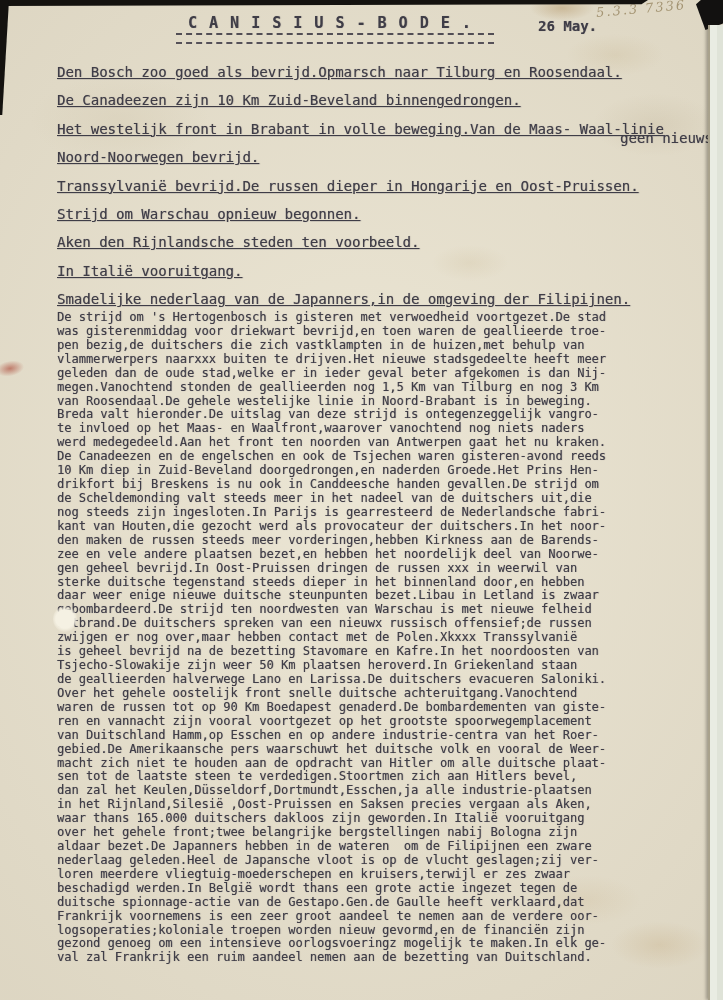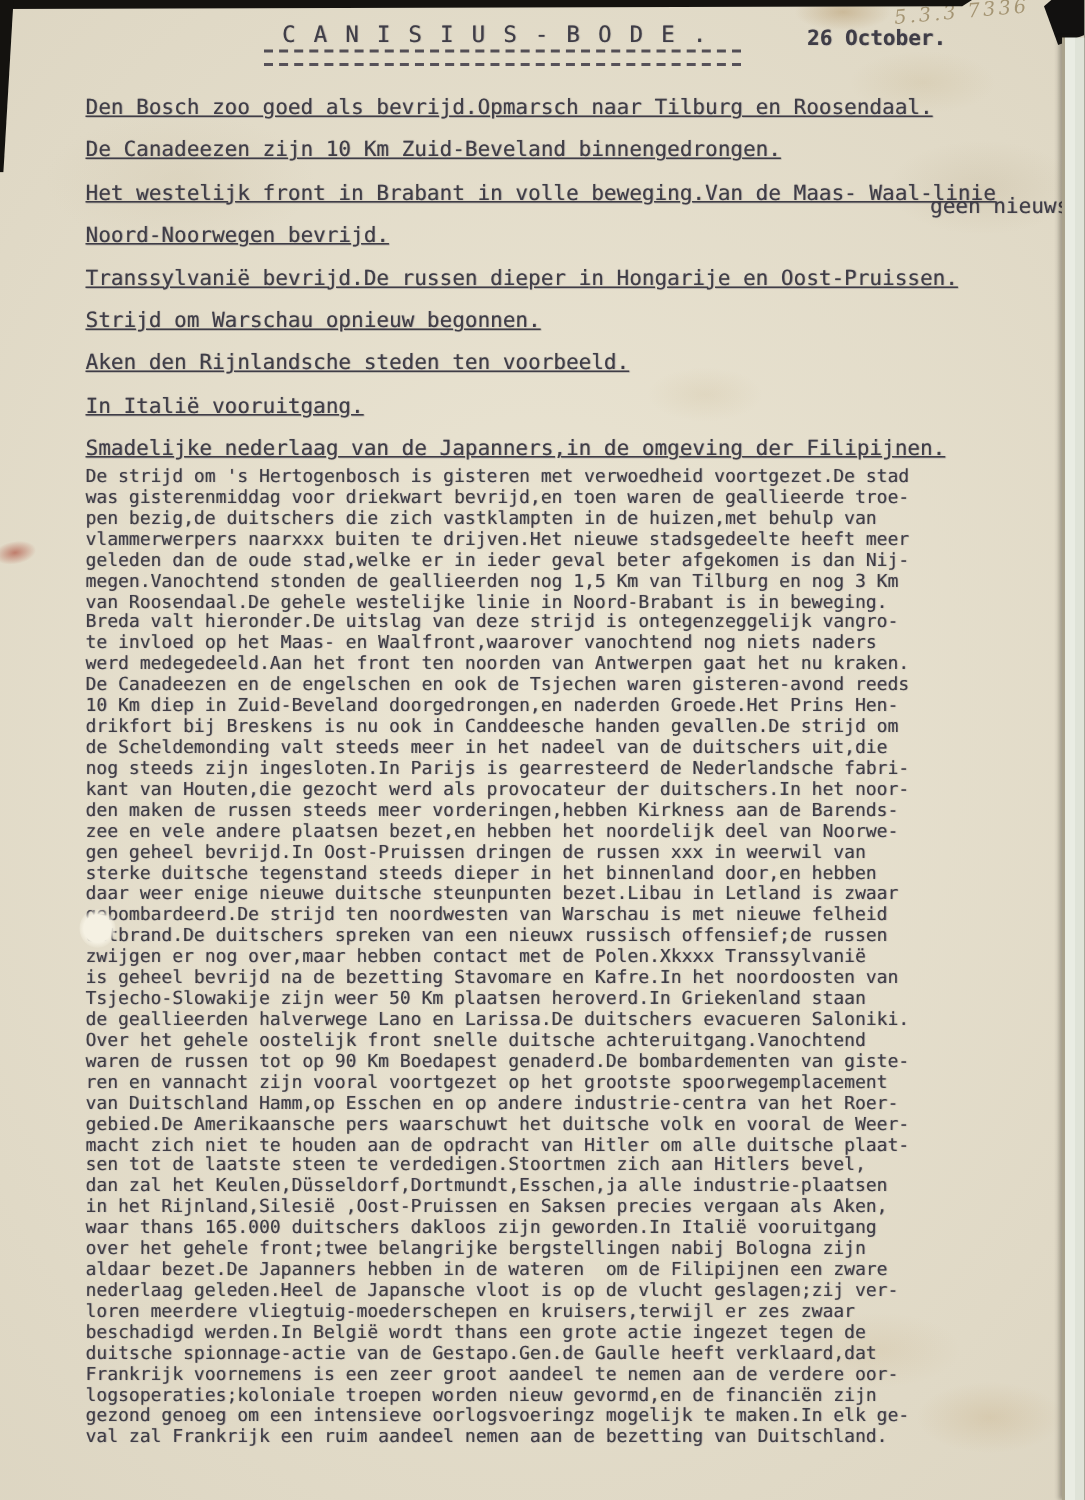--- a/index.html
+++ b/index.html
@@ -26,21 +26,21 @@
     text-shadow:0.4px 0.3px 0.7px rgba(63,60,72,.55);
   }
   .pencil-note{
     position:absolute;left:596px;top:1px;
     font-family:"DejaVu Serif","Liberation Serif",serif;
     font-style:italic;font-size:13px;color:#9b8a66;
     transform:rotate(-5deg);letter-spacing:2px;opacity:.85;
   }
   .title{
     position:absolute;left:188px;top:14px;
-    font-size:15px;font-weight:normal;letter-spacing:1.5px;white-space:pre;
+    font-size:15px;font-weight:bold;letter-spacing:1.5px;white-space:pre;
   }
   .title-underline{
     position:absolute;left:176px;top:33px;width:318px;height:7px;
     border-top:2px dashed #433f49;border-bottom:2px dashed #47434d;
     opacity:.9;
   }
   .date{
     position:absolute;left:538px;top:18px;
     font-size:14px;font-weight:bold;white-space:pre;
   }
@@ -83,21 +83,21 @@
     box-shadow:-2px 0 3px rgba(40,35,25,.35);
   }
 </style>
 </head>
 <body>
 
 <div class="paper">
   <div class="pencil-note">5.3.3 7336</div>
   <div class="title ink">C A N I S I U S - B O D E .</div>
   <div class="title-underline"></div>
-  <div class="date ink">26 October.</div>
+  <div class="date ink">26 May.</div>
   <div class="headlines ink">Den Bosch zoo goed als bevrijd.Opmarsch naar Tilburg en Roosendaal.
 De Canadeezen zijn 10 Km Zuid-Beveland binnengedrongen.
 Het westelijk front in Brabant in volle beweging.Van de Maas- Waal-linie
 Noord-Noorwegen bevrijd.
 Transsylvanië bevrijd.De russen dieper in Hongarije en Oost-Pruissen.
 Strijd om Warschau opnieuw begonnen.
 Aken den Rijnlandsche steden ten voorbeeld.
 In Italië vooruitgang.
 Smadelijke nederlaag van de Japanners,in de omgeving der Filipijnen.</div>
   <div class="geen-nieuws ink">geen nieuws.</div>

